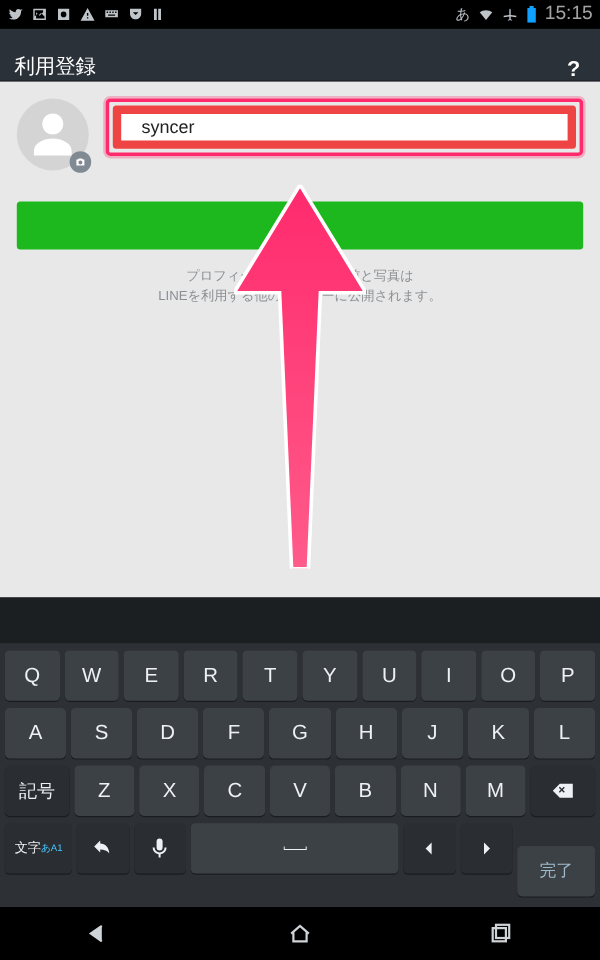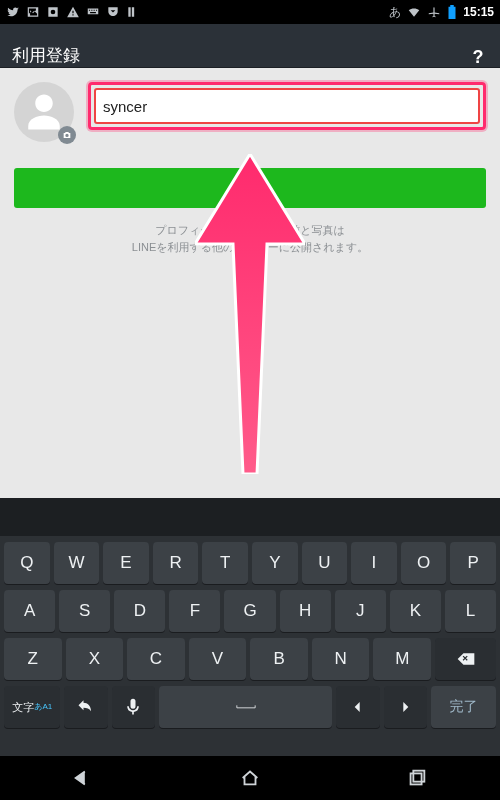--- a/index.html
+++ b/index.html
@@ -5,21 +5,21 @@
   * { box-sizing: border-box; margin: 0; padding: 0; font-family: "Helvetica Neue", Arial, sans-serif; }
   html, body { width: 500px; height: 800px; overflow: hidden; background: #000; }
   .screen { width: 500px; height: 800px; position: relative; background: #000; }
 
   
   .statusbar { height: 24px; background: #000; color: #bfc4c9; display: flex; align-items: center; padding: 0 6px; font-size: 12px; }
   .statusbar .left-icons { display: flex; gap: 6px; align-items: center; flex: 1; }
   .statusbar .right-icons { display: flex; gap: 6px; align-items: center; }
   .sb-icon { display: inline-flex; align-items: center; justify-content: center; width: 14px; height: 14px; }
   .sb-icon svg { width: 100%; height: 100%; fill: #bfc4c9; }
-  .sb-time { color: #ffffff; font-size: 12px; font-weight: 700; }
+  .sb-time { color: #a3a3a3; font-size: 16px; font-weight: 400; }
   .sb-batt { display: inline-flex; align-items: center; color: #10a0ff; }
   .sb-batt svg { width: 10px; height: 14px; fill: #10a0ff; }
   .sb-jp { color:#bfc4c9; font-size:12px; }
 
   
   .appheader { height: 44px; background: #2b3138; color: #fff; display: flex; align-items: flex-end; padding: 0 12px; border-bottom: 1px solid #1b1f24; }
   .appheader .title { flex: 1; font-size: 17px; font-weight: 400; color: #fff; }
   .appheader .help { width: 20px; height: 20px; color: #fff; display: flex; align-items: center; justify-content: center; font-size: 18px; font-weight: 700; }
 
   
@@ -27,21 +27,21 @@
 
   .profile-row { display: flex; align-items: flex-start; gap: 10px; }
   .avatar-wrap { position: relative; width: 64px; height: 64px; flex: none; }
   .avatar { width: 60px; height: 60px; border-radius: 50%; background: #d4d4d4; display: flex; align-items: center; justify-content: center; }
   .avatar svg { width: 42px; height: 42px; fill: #fff; }
   .avatar-cam { position: absolute; right: 2px; bottom: 2px; width: 18px; height: 18px; border-radius: 50%; background: #808a92; display: flex; align-items: center; justify-content: center; }
   .avatar-cam svg { width: 10px; height: 10px; fill: #fff; }
 
   .input-col { flex: 1; display: flex; flex-direction: column; }
   .highlight-box { border: 3px solid #ff2a6d; border-radius: 4px; box-shadow: 0 0 0 2px rgba(255,42,109,0.3); padding: 3px; }
-  .name-input { width: 100%; height: 36px; background: #fff; border: 2px solid #ef4444; border-radius: 3px; padding: 0 7px; font-size: 15px; color: #222; outline: none; }
+  .name-input { width: 100%; height: 36px; background: #fff; border: 7px solid #ef4444; border-radius: 3px; padding: 0 17px; font-size: 15px; color: #222; outline: none; }
   .hint { font-size: 11px; color: #8b8f93; margin-top: 6px; line-height: 1.3; }
 
   .register-btn { margin: 22px 0 0 0; width: 100%; height: 40px; background: #1db81d; color: #fff; border: none; border-radius: 3px; font-size: 16px; font-weight: 500; }
 
   .note { margin-top: 14px; text-align: center; font-size: 11px; color: #8b8f93; line-height: 1.5; }
 
   
   .arrow-overlay { position: absolute; left: 50%; top: 86px; transform: translateX(-50%); pointer-events: none; }
   .arrow-overlay svg { display: block; }
 
@@ -49,21 +49,21 @@
   .keyboard { position: absolute; left: 0; right: 0; bottom: 44px; height: 258px; background: #2d3135; }
   .kbd-sugbar { height: 38px; background: #1c1f22; display: flex; align-items: center; padding: 0 6px; gap: 4px; }
   .sug { flex: 1; text-align: center; color: #d5d9dc; font-size: 13px; }
   .sug + .sug { border-left: 1px solid #3a3f44; }
 
   .kbd-rows { padding: 6px 4px; }
   .kbd-row { display: flex; gap: 4px; justify-content: center; margin-bottom: 6px; }
   .key { flex: 1; height: 42px; background: #3c4146; border-radius: 4px; display: flex; align-items: center; justify-content: center; color: #eef1f3; font-size: 17px; font-weight: 500; box-shadow: 0 1px 0 #1a1c1f; }
   .key.small { font-size: 15px; }
   .key.dark { background: #2a2e32; }
-  .key.wide15 { flex: 1.5; }
+  .key.wide15 { flex: 1.5; margin-top: 19px; }
   .key.space { flex: 4; background:#3c4146; }
   .key svg { width: 20px; height: 20px; fill: #eef1f3; }
   .key.done { background: #3c4146; color: #9fb8c9; font-size: 14px; }
   .key-moji { flex:1.3; font-size:11px; line-height:1.1; position:relative; }
   .key-moji .sub { font-size:8px; color:#48c7ff; }
 
   
   .navbar { position:absolute; left:0; right:0; bottom:0; height:44px; background:#000; display:flex; align-items:center; justify-content:space-around; }
   .navbtn { width:50px; height:30px; display:flex; align-items:center; justify-content:center; }
   .navbtn svg { width:22px; height:22px; fill:none; stroke:#cfd4d8; stroke-width:2; }
@@ -204,20 +204,21 @@
           <div class="key">S</div>
           <div class="key">D</div>
           <div class="key">F</div>
           <div class="key">G</div>
           <div class="key">H</div>
           <div class="key">J</div>
           <div class="key">K</div>
           <div class="key">L</div>
         </div>
       <div class="kbd-row">
+        <div class="key dark small">記号</div>
         <div id="kbr3" style="display:flex; gap:4px; flex:7">
             <div class="key">Z</div>
             <div class="key">X</div>
             <div class="key">C</div>
             <div class="key">V</div>
             <div class="key">B</div>
             <div class="key">N</div>
             <div class="key">M</div>
           </div>
         <div class="key dark">

